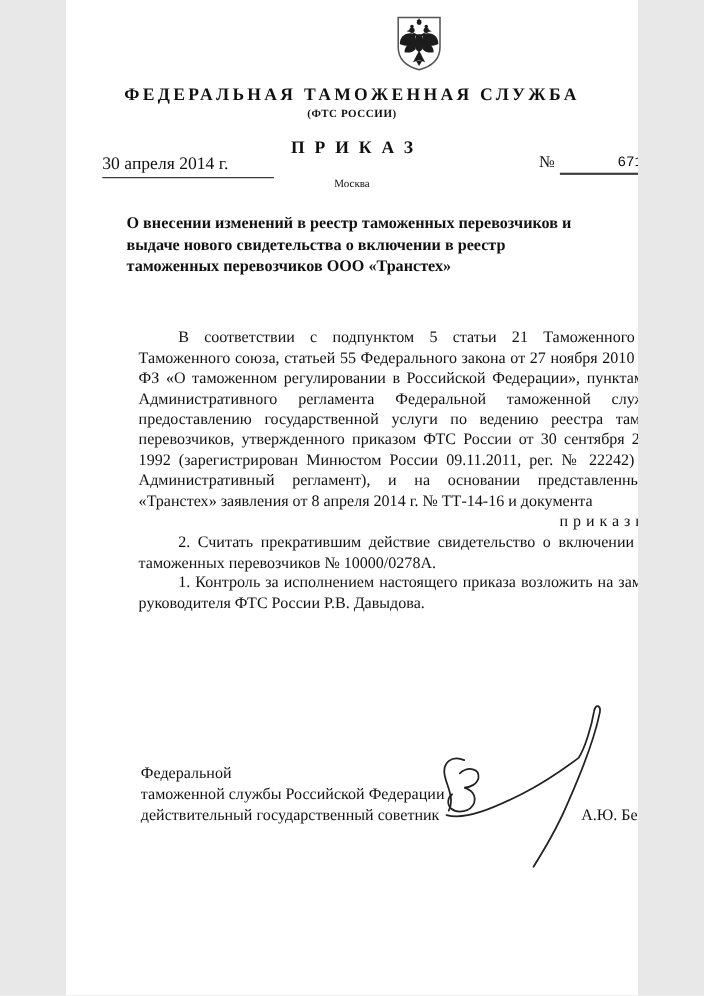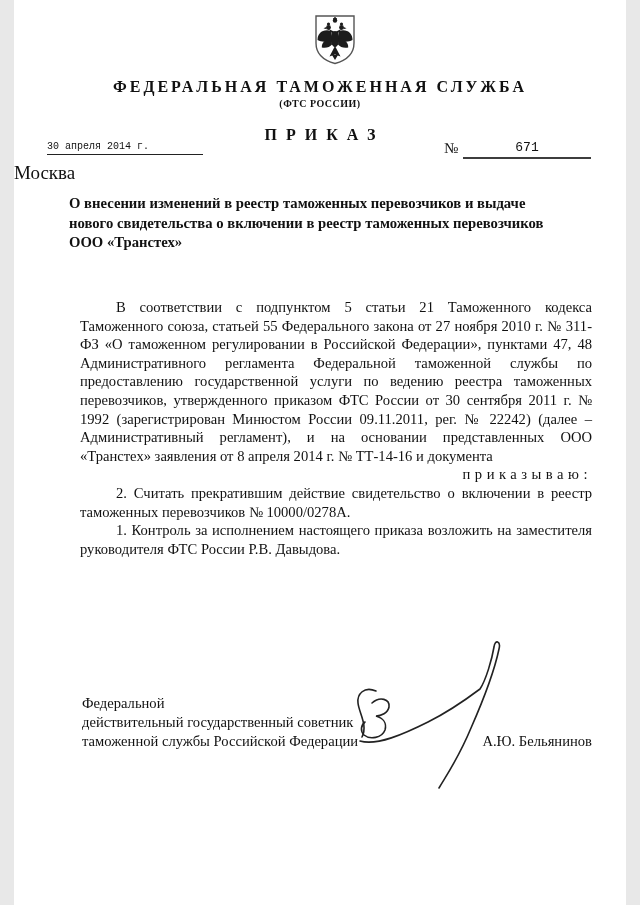--- a/index.html
+++ b/index.html
@@ -1,18 +1,18 @@
 <!DOCTYPE html>
 <html lang="ru"><head>
 <meta charset="utf-8">
 <style>
   html,body{margin:0;padding:0;background:#e8e8e8;}
   .page{
     position:relative;
-    width:612px;height:905px;
+    width:520px;height:905px;
     background:#ffffff;
     color:#111;
     font-family:"Liberation Serif", serif;
     overflow:hidden;
     margin:0 auto;
   }
   
   .emblem{position:absolute;left:298px;top:14px;width:46px;height:52px;}
   
   .agency-name{
@@ -25,36 +25,36 @@
     text-align:center;font-weight:bold;font-size:10px;letter-spacing:0.5px;
   }
   .doc-type{
     position:absolute;top:126px;left:0;right:0;
     text-align:center;font-weight:bold;font-size:16px;
     letter-spacing:9px;text-indent:9px;
   }
   .date-field{
     position:absolute;left:33px;top:141px;width:156px;
     border-bottom:1px solid #222;
-    font-family:Liberation Mono, monospace;font-size:10px;
+    font-family:Liberation Serif, serif;font-size:16px;
     padding-bottom:2px;white-space:nowrap;
   }
   .number-label{
     position:absolute;left:430px;top:140px;
     font-size:15px;
   }
   .number-field{
     position:absolute;left:449px;top:140px;width:128px;
     text-align:center;border-bottom:2px solid #3d3d3d;
     font-family:"Liberation Mono", monospace;font-size:13px;
     padding-bottom:2px;
   }
   .city{
     position:absolute;top:162px;left:0;right:0;
-    font-size:19px;
+    text-align:center;font-size:10px;
   }
   
   .order-title{
     position:absolute;top:194px;left:55px;right:55px;
     text-align:left;font-weight:bold;font-size:14.7px;line-height:19.5px;
   }
   
   .body{
     position:absolute;top:298px;left:66px;width:512px;
     font-size:14.6px;line-height:18.6px;text-align:justify;
@@ -124,22 +124,22 @@
     <p>В соответствии с подпунктом 5 статьи 21 Таможенного кодекса Таможенного союза, статьей 55 Федерального закона от 27 ноября 2010 г. № 311-ФЗ «О таможенном регулировании в Российской Федерации», пунктами 47, 48 Административного регламента Федеральной таможенной службы по предоставлению государственной услуги по ведению реестра таможенных перевозчиков, утвержденного приказом ФТС России от 30 сентября 2011 г. № 1992 (зарегистрирован Минюстом России 09.11.2011, рег. № 22242) (далее – Административный регламент), и на основании представленных ООО «Транстех» заявления от 8 апреля 2014 г. № ТТ-14-16 и документа</p>
     <p class="decree-word">приказываю:</p>
     <p>2. Считать прекратившим действие свидетельство о включении в реестр таможенных перевозчиков № 10000/0278А.</p>
     <p>1. Контроль за исполнением настоящего приказа возложить на заместителя руководителя ФТС России Р.В. Давыдова.</p>
   </div>
 
   <div class="sig-block">
     <div class="sig-row">
       <div>
         <div>Федеральной</div>
+        <div>таможенной службы Российской Федерации</div>
         <div>действительный государственный советник</div>
-        <div>таможенной службы Российской Федерации</div>
       </div>
       <div class="sig-name">А.Ю. Бельянинов</div>
     </div>
   </div>
 
   <svg class="sig-scrawl" viewBox="0 0 152 158" aria-hidden="true">
     <g fill="none" stroke="#222" stroke-width="1.6" stroke-linecap="round">
       <path d="M24 58 C12 53 5 61 6 70 C7 80 16 92 10 104"></path>
       <path d="M20 70 C28 63 38 66 37 74 C36 80 29 83 24 83 C31 85 35 90 33 97 C30 105 18 107 12 102 C8 98 9 92 13 89"></path>
       <path d="M8 108 C25 113 52 101 76 89 C94 80 112 68 128 56 C134 47 140 26 142 14 C143 6 149 8 147 16 C142 40 130 70 119 95 C107 124 96 140 87 155"></path>

